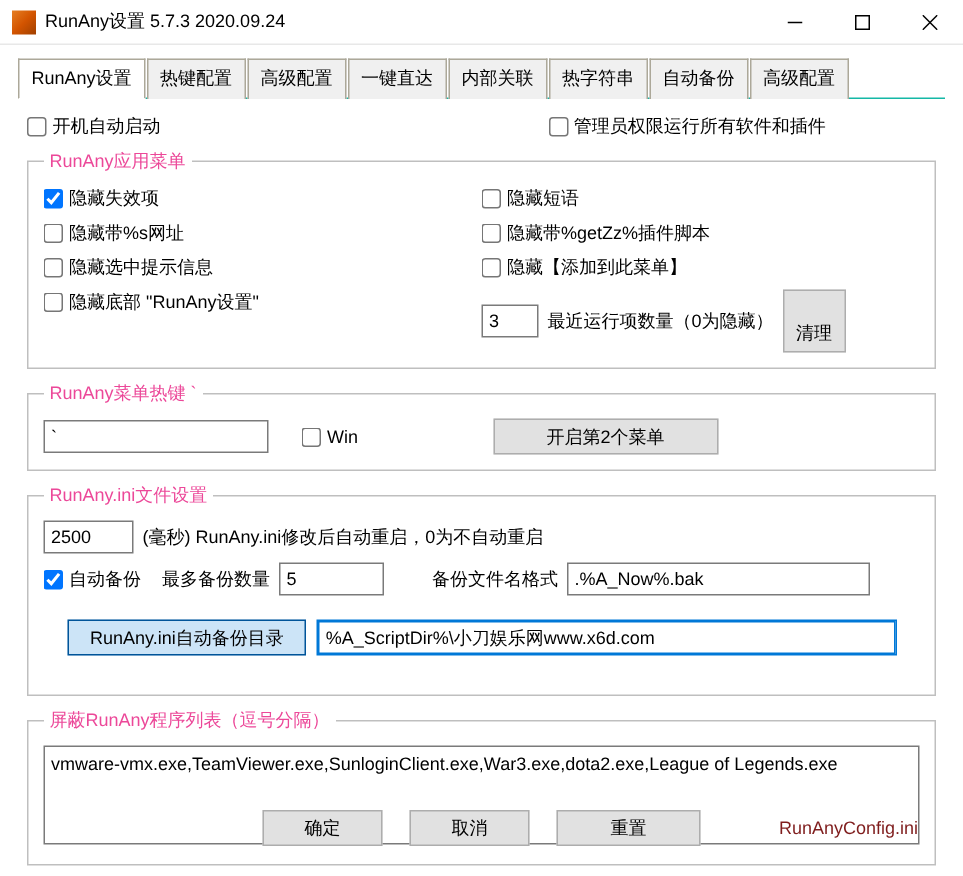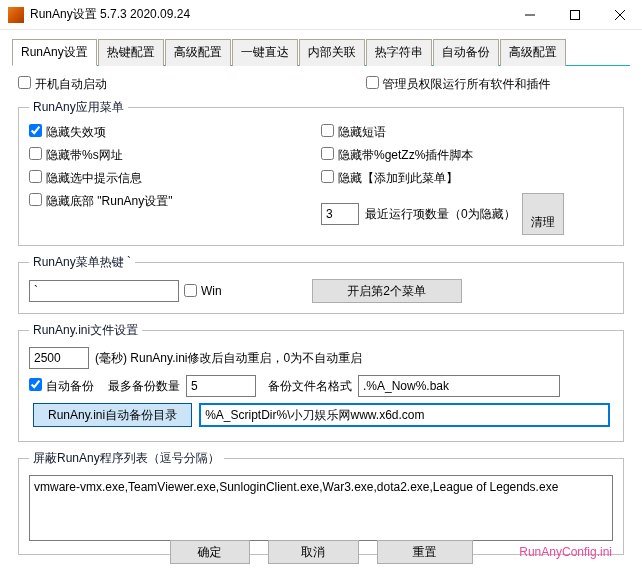--- a/index.html
+++ b/index.html
@@ -8,35 +8,35 @@
 .titlebar-icon{width:16px;height:16px;background:linear-gradient(135deg,#e67e22 0%,#d35400 50%,#a04000 100%);margin-right:6px}
 .titlebar-text{flex:1;color:#000}
 .titlebar-btns{display:flex}
 .titlebar-btn{width:45px;height:30px;display:flex;align-items:center;justify-content:center;color:#333}
 .content{padding:8px 12px 0 12px}
 .tabs{display:flex;border-bottom:1px solid #14b8a6;margin-bottom:10px}
 .tab{padding:4px 8px;border:1px solid #aca899;border-bottom:none;background:#f0f0f0;margin-right:1px;cursor:default;position:relative;top:1px}
 .tab.active{background:#fff;border-bottom:1px solid #fff}
 .panel{padding:0 6px}
 .row{display:flex;align-items:center;margin-bottom:6px}
-.cb{display:flex;cursor:default}
+.cb{display:flex;align-items:center;cursor:default}
 .cb input{margin-right:4px;width:13px;height:13px}
 fieldset{border:1px solid #bfbfbf;padding:8px 10px 10px 10px;margin-bottom:8px}
-legend{padding:0 4px;color:#0f172a}
+legend{padding:0 4px;color:#ec4899}
 .cols{display:flex}
 .col{flex:1}
 .col .cb{margin-bottom:6px}
 input[type=text]{border:1px solid #7a7a7a;padding:2px 4px;height:22px;background:#fff}
 .btn{border:1px solid #adadad;background:#e1e1e1;padding:3px 14px;cursor:default;height:24px}
 .btn.highlighted{background:#cce4f7;border-color:#005499}
 .small-input{width:38px}
 textarea{width:100%;border:1px solid #7a7a7a;padding:4px;font-family:inherit;font-size:12px;resize:none}
 .hl-input{border:1px solid #0078d7!important;outline:1px solid #0078d7}
 .footer{display:flex;align-items:center;justify-content:center;gap:18px;padding:12px 0;border-top:none;position:absolute;bottom:8px;left:0;right:0}
-.footer .cfg{position:absolute;right:30px;color:#ec4899}
+.footer .cfg{position:absolute;right:30px;color:#7f1d1d}
 .spacer{flex:1}
 </style>
 </head>
 <body>
 
 <div class="titlebar">
   <div class="titlebar-icon"></div>
   <div class="titlebar-text">RunAny设置 5.7.3 2020.09.24</div>
   <div class="titlebar-btns">
     <div class="titlebar-btn">
@@ -123,21 +123,21 @@
             <button class="btn" style="padding:20px 8px;height:22px">清理</button>
           </div>
         </div>
       </div>
     </fieldset>
 
     <fieldset>
       <legend>RunAny菜单热键 `</legend>
       <div class="row" style="margin:0">
         <input type="text" style="width: 150px;" value="`">
-        <label class="cb" style="margin-left:5px">
+        <label class="cb" style="margin-left:22px">
             <input type="checkbox" style="">
             <span>Win</span>
           </label>
         <div style="width:90px"></div>
         <button class="btn" style="width:150px">开启第2个菜单</button>
       </div>
     </fieldset>
 
     <fieldset>
       <legend>RunAny.ini文件设置</legend>
@@ -145,34 +145,34 @@
         <input type="text" style="width: 60px;" value="2500">
         <span style="margin-left:6px">(毫秒)  RunAny.ini修改后自动重启，0为不自动重启</span>
       </div>
       <div class="row">
         <label class="cb">
             <input type="checkbox" checked="" style="">
             <span>自动备份</span>
           </label>
         <span style="margin:0 6px 0 14px">最多备份数量</span>
         <input type="text" style="width: 70px;" value="5">
-        <span style="margin:0 6px 0 12px">备份文件名格式</span>
+        <span style="margin:0 6px 0 32px">备份文件名格式</span>
         <input type="text" style="width: 202px;" value=".%A_Now%.bak">
       </div>
-      <div class="row" style="margin:4px">
+      <div class="row" style="margin:16px">
         <button class="btn highlighted">RunAny.ini自动备份目录</button>
         <input type="text" class="hl-input" style="flex: 1 1 0%; margin-left: 8px;" value="%A_ScriptDir%\小刀娱乐网www.x6d.com">
       </div>
     </fieldset>
 
     <fieldset>
       <legend>屏蔽RunAny程序列表（逗号分隔）</legend>
       <textarea rows="4" style="">vmware-vmx.exe,TeamViewer.exe,SunloginClient.exe,War3.exe,dota2.exe,League of Legends.exe</textarea>
     </fieldset>
   </div>
 </div>
 
 <div class="footer">
   <button class="btn" style="width:80px">确定</button>
-  <button class="btn" style="width:91px">取消</button>
+  <button class="btn" style="width:80px">取消</button>
   <button class="btn" style="width:96px">重置</button>
   <span class="cfg">RunAnyConfig.ini</span>
 </div>
 
 </body></html>

